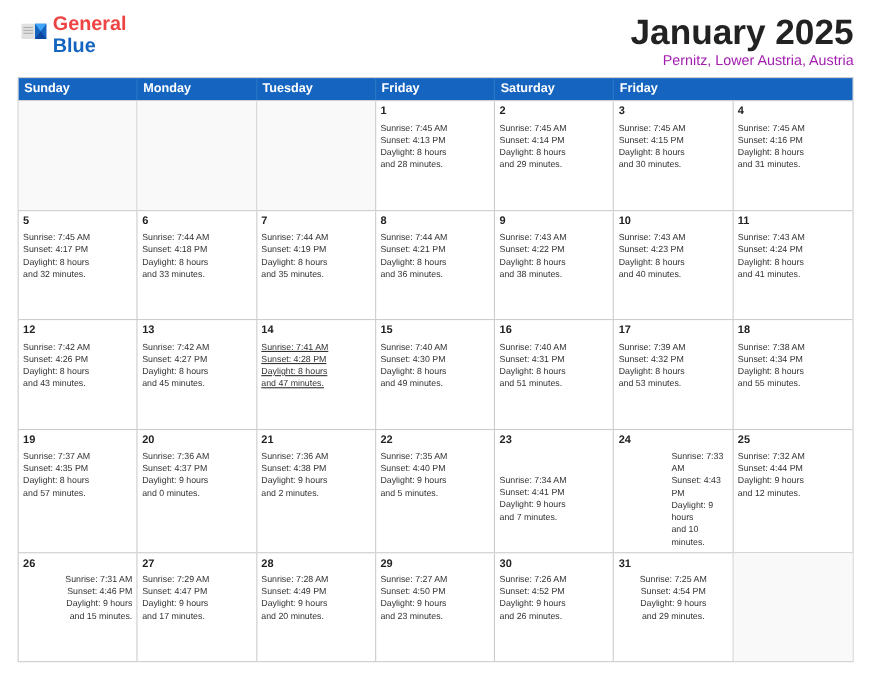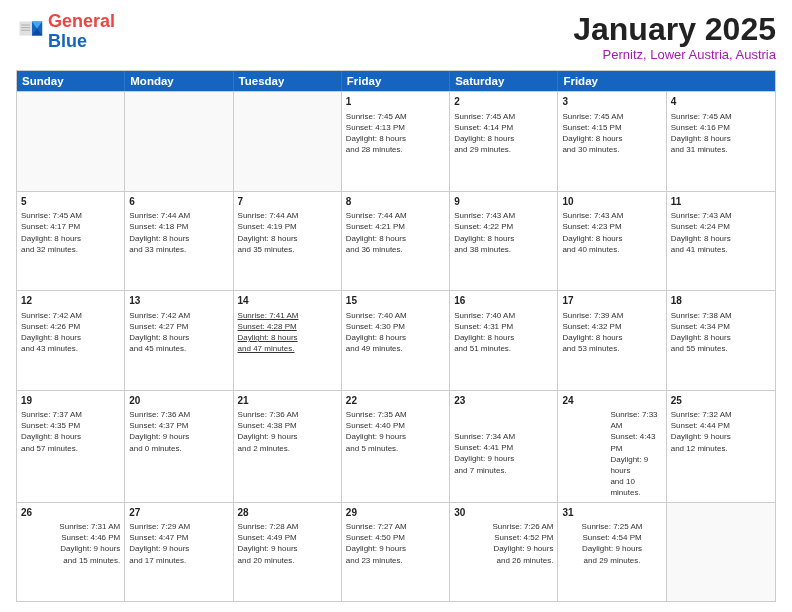--- a/index.html
+++ b/index.html
@@ -353,21 +353,21 @@
           </div>
           <div class="cal-cell">
             <span class="day-num">29</span>
             <div class="cell-text" style="white-space: pre-line;">Sunrise: 7:27 AM
 Sunset: 4:50 PM
 Daylight: 9 hours
 and 23 minutes.</div>
           </div>
           <div class="cal-cell">
             <span class="day-num">30</span>
-            <div class="cell-text" style="white-space: pre-line; text-align: right;">Sunrise: 7:26 AM
+            <div class="cell-text" style="white-space: pre-line;">Sunrise: 7:26 AM
 Sunset: 4:52 PM
 Daylight: 9 hours
 and 26 minutes.</div>
           </div>
           <div class="cal-cell">
             <span class="day-num">31</span>
             <div class="cell-text" style="white-space: pre-line; text-align: center;">Sunrise: 7:25 AM
 Sunset: 4:54 PM
 Daylight: 9 hours
 and 29 minutes.</div>

